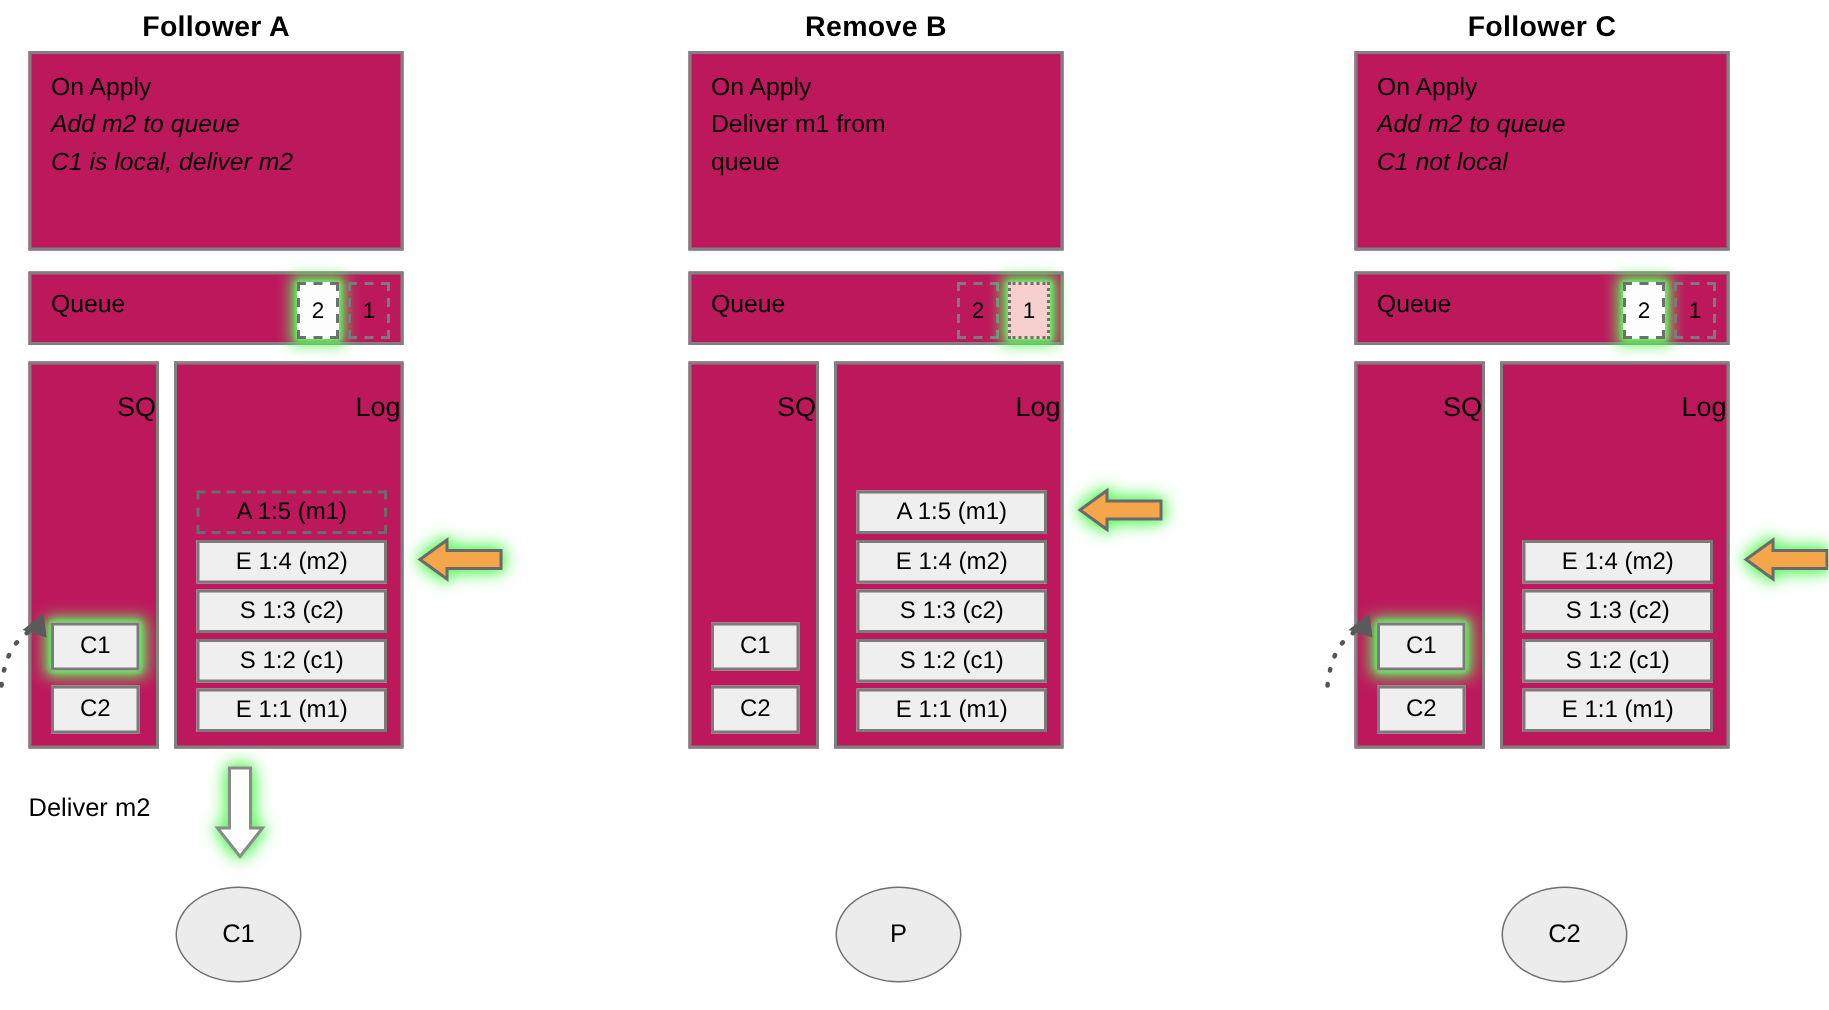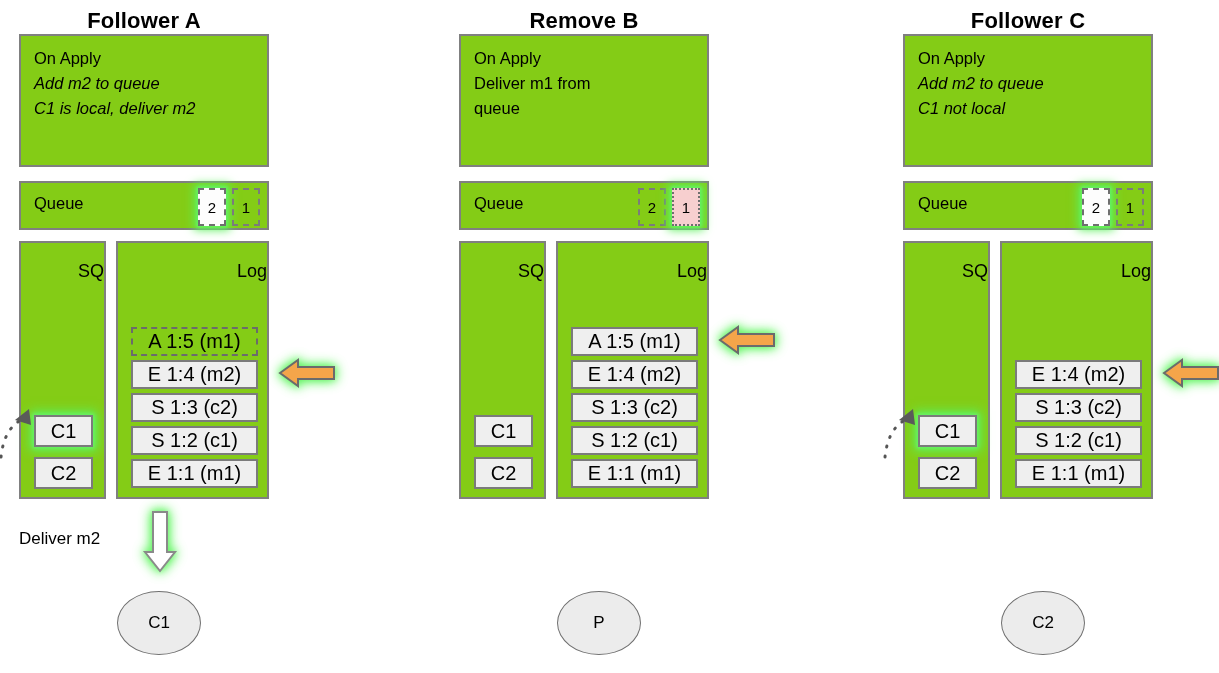--- a/index.html
+++ b/index.html
@@ -7,26 +7,26 @@
     width:1219px;height:673px;background:#ffffff;
     font-family:"Liberation Sans","DejaVu Sans",sans-serif;
     color:#111111;overflow:hidden;position:relative;
   }
   .stage{position:absolute;left:0;top:0;width:1219px;height:673px;}
 
   
   .col{position:absolute;top:0;width:250px;height:673px;}
   .col-title{
     position:absolute;left:0;top:8px;width:250px;text-align:center;
-    font-size:22px;font-weight:bold;color:#000;letter-spacing:.2px;
+    font-size:19px;font-weight:bold;color:#000;letter-spacing:.2px;
   }
 
   
   .panel{
-    position:absolute;background:#84cc16;border:2px solid #808080;
+    position:absolute;background:#be185d;border:2px solid #808080;
     box-sizing:border-box;
   }
 
   
   .apply-box{left:0;top:34px;width:250px;height:133px;}
   .apply-lines{position:absolute;left:13px;top:10px;right:6px;}
   .apply-line{font-size:16.5px;line-height:25px;color:#000;white-space:pre;}
   .apply-line.it{font-style:italic;}
 
   
@@ -55,21 +55,21 @@
   .log-box{left:97px;top:241px;width:153px;height:258px;}
   .sec-title{
     position:absolute;left:0;top:18px;width:100%;text-align:right;
     font-size:18px;color:#000;
   }
 
   .chip{
     position:absolute;box-sizing:border-box;
     background:#efefef;border:2px solid #7b7b7b;
     display:flex;align-items:center;justify-content:center;
-    font-size:20px;color:#000;white-space:nowrap;
+    font-size:16px;color:#000;white-space:nowrap;
   }
   .chip.ghost{background:transparent;border:2px dashed #6b6b6b;}
   .chip.glow{box-shadow:0 0 10px 4px #5cf05c,0 0 4px 1px #86ff86;}
 
   .sq-chip{left:13px;width:59px;height:32px;}
   .log-chip{left:13px;width:127px;height:29px;}
 
   
   .oarrow{
     position:absolute;width:60px;height:34px;

